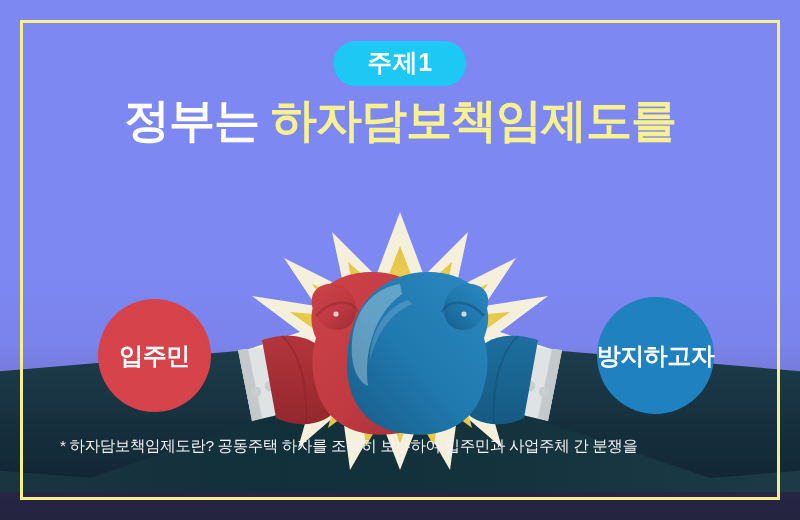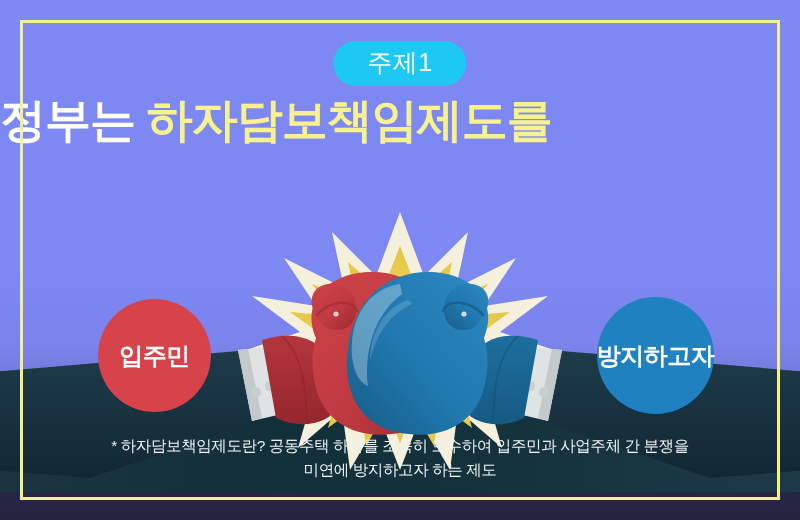--- a/index.html
+++ b/index.html
@@ -56,36 +56,36 @@
 
   
   .badge {
     position: absolute;
     left: 50%;
     top: 41px;
     transform: translateX(-50%);
     background: #1ec8f5;
     color: #ffffff;
     font-size: 25px;
-    font-weight: normal;
+    font-weight: bold;
     letter-spacing: 0.5px;
     padding: 9px 34px 11px 34px;
     border-radius: 30px;
     line-height: 1;
     z-index: 30;
     white-space: nowrap;
   }
 
   
   .headline {
     position: absolute;
     left: 0;
     right: 0;
     top: 96px;
-    text-align: left;
+    text-align: center;
     z-index: 30;
     line-height: 1.08;
     font-weight: bold;
     font-size: 46px;
     letter-spacing: -1px;
     color: #ffffff;
   }
   .headline .ln { display: block; }
   .hl-accent { color: #f7f18f; }
 
@@ -117,21 +117,21 @@
     height: 117px;
     background: #1f81c0;
   }
 
   
   .footnote {
     position: absolute;
     left: 60px;
     right: 60px;
     top: 434px;
-    text-align: center;
+    text-align: left;
     color: #f2f2f5;
     font-size: 15.5px;
     line-height: 1.55;
     z-index: 32;
     letter-spacing: -0.4px;
   }
   .footnote .fn-ln { display: block; }
 
   .art { position: absolute; inset: 0; z-index: 12; pointer-events: none; }
 </style>
@@ -334,18 +334,17 @@
   <div class="side-circle circle-left">
     <span>입주민</span>
   </div>
 
   <div class="side-circle circle-right">
     <span>방지하고자</span>
   </div>
 
   <div class="footnote">
     <span class="fn-ln">* 하자담보책임제도란? 공동주택 하자를 조속히 보수하여 입주민과 사업주체 간 분쟁을</span>
-    <span class="fn-ln">미연에 방지하고자 하는 제도</span>
   </div>
 
   <div class="frame"></div>
 
 </div>
 
 </body></html>

